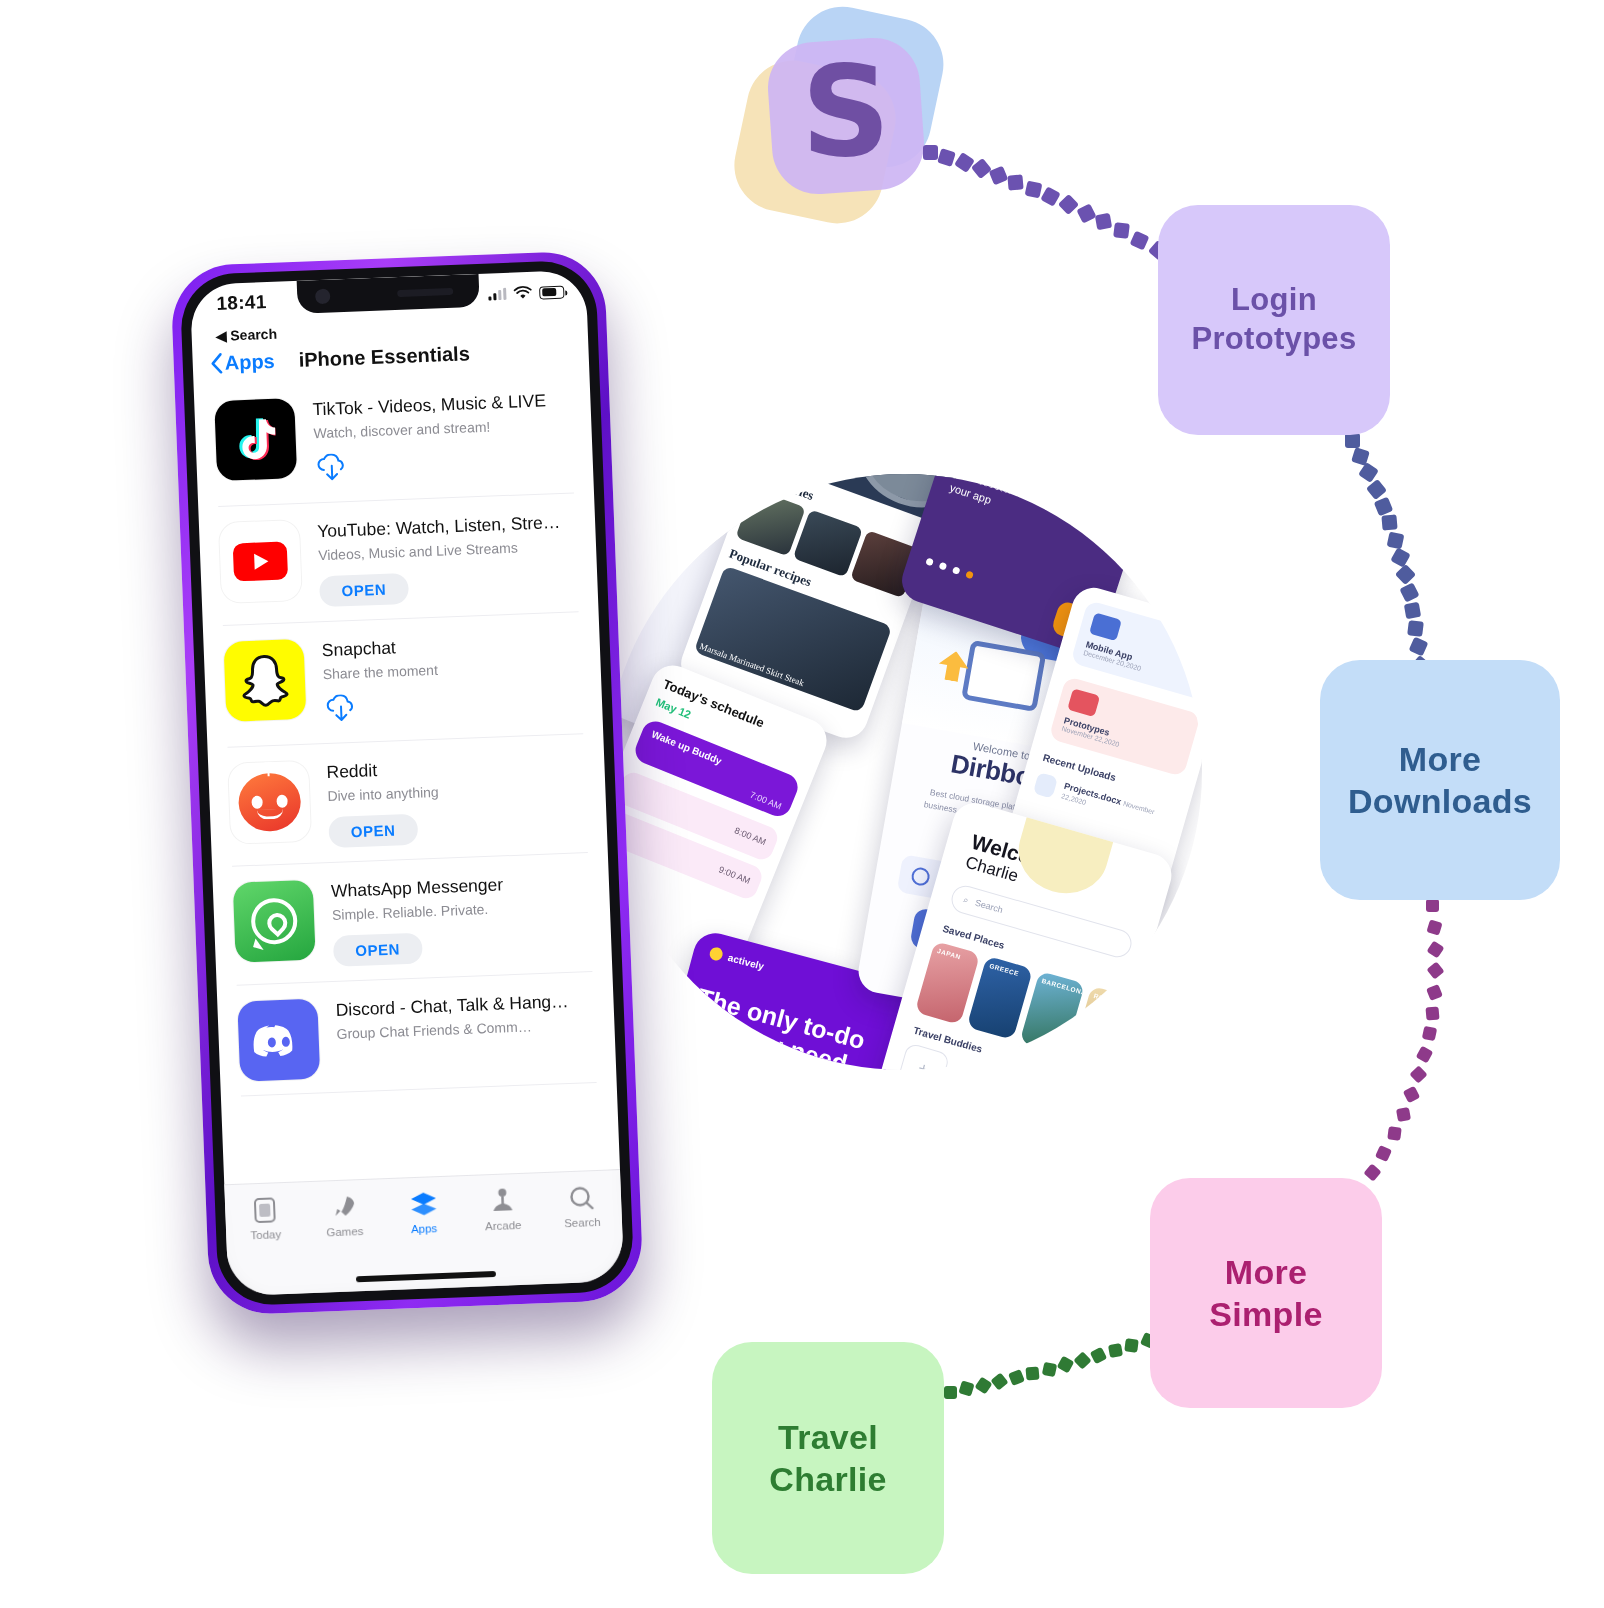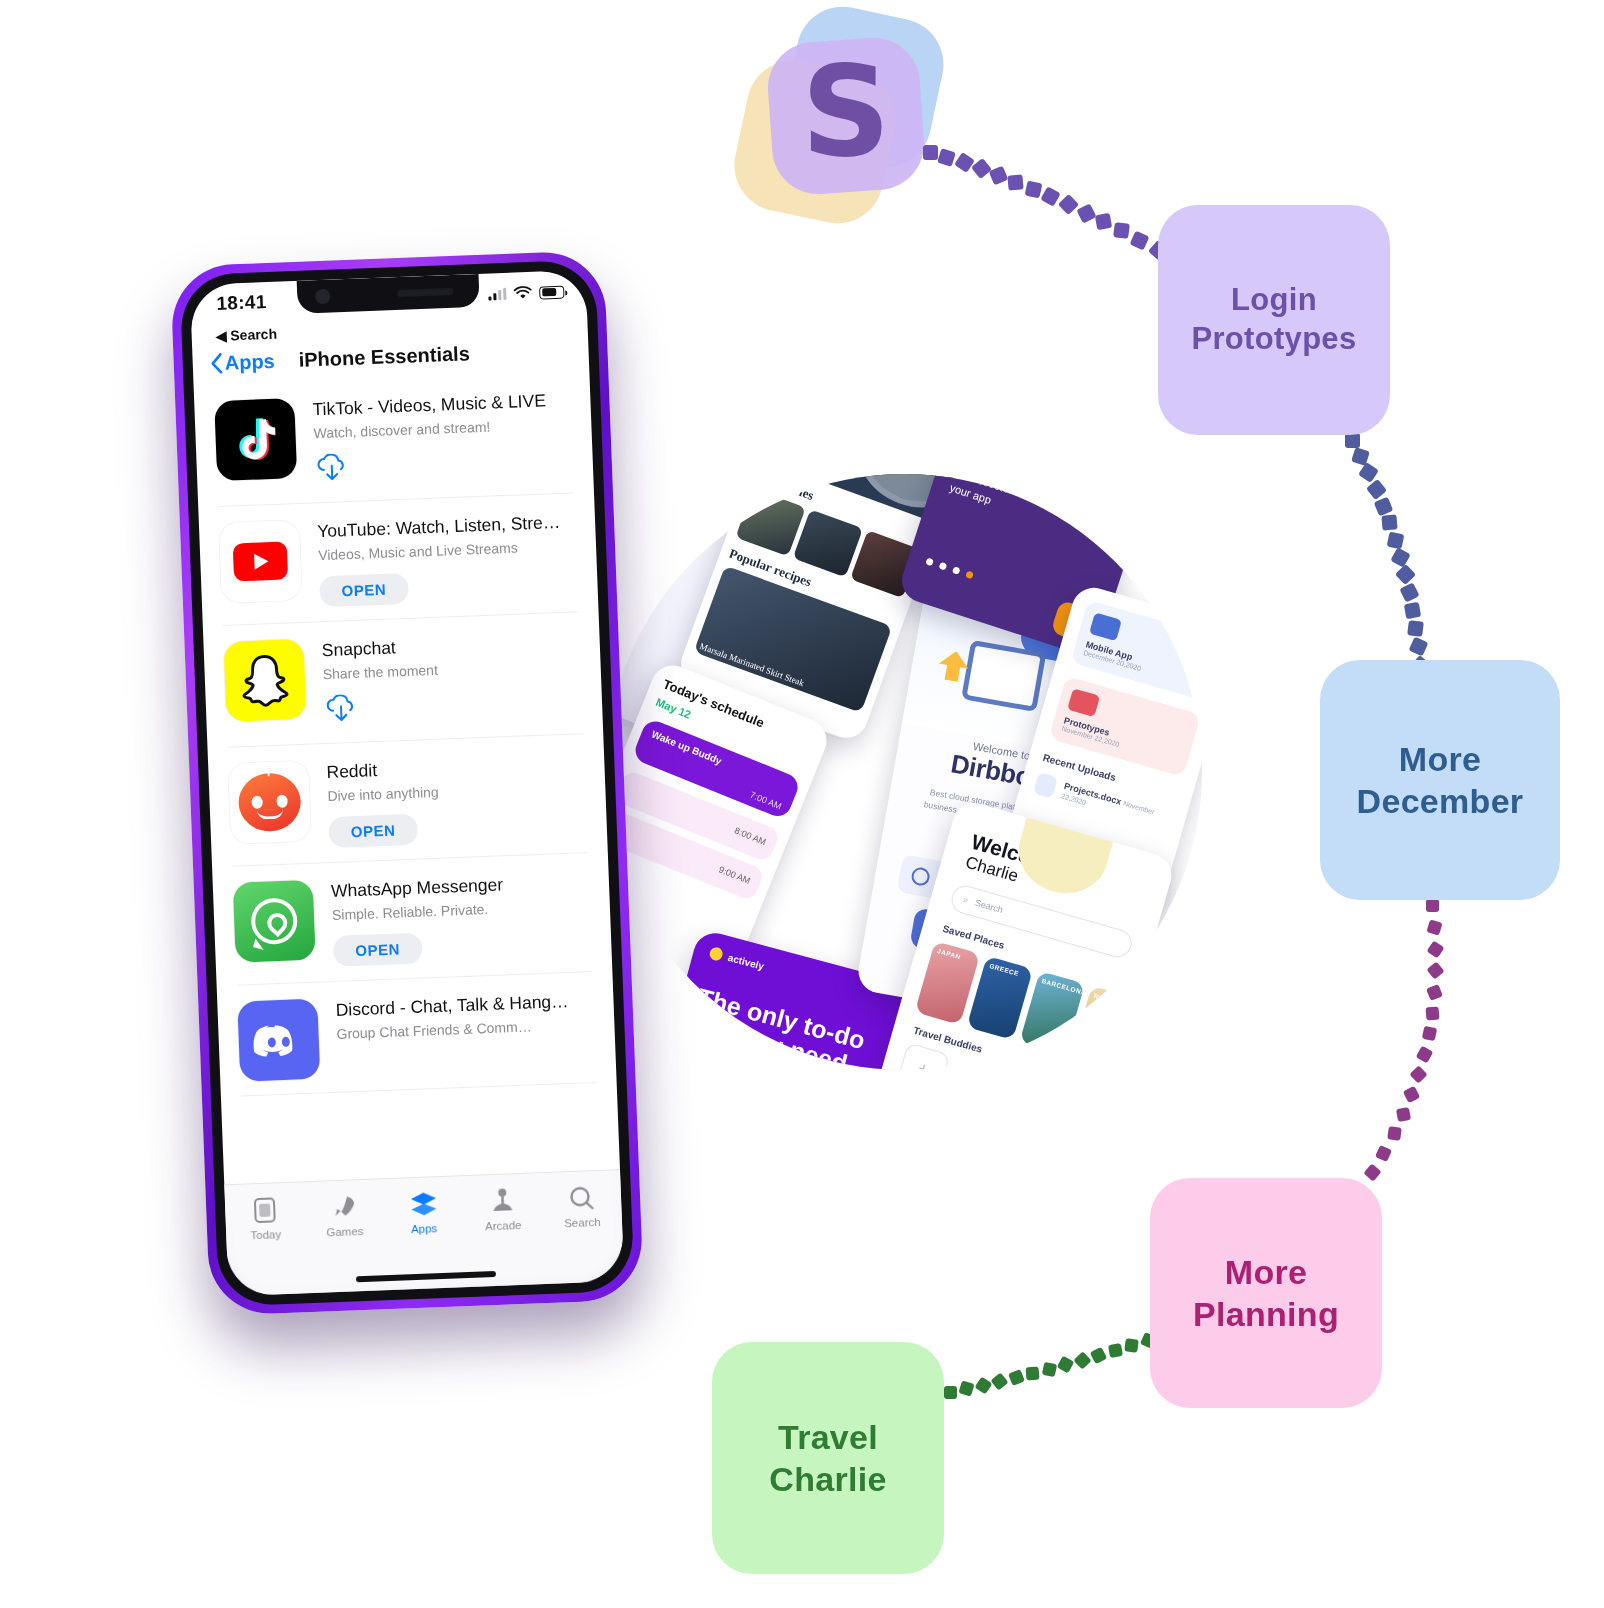--- a/index.html
+++ b/index.html
@@ -317,25 +317,25 @@
       <div class="dash" style="left: 1125.15px; top: 1338.75px; width: 13px; height: 13px; background: rgb(47, 122, 52); transform: rotate(7deg);"></div>
       <div class="dash" style="left: 1141.5px; top: 1333.5px; width: 13px; height: 13px; background: rgb(47, 122, 52); transform: rotate(24deg);"></div>
     </div>
 
   <div class="benefit" id="b-screens">
     <span>Login</span>
     <span>Prototypes</span>
   </div>
   <div class="benefit" id="b-downloads">
     <span>More</span>
-    <span>December</span>
+    <span>Downloads</span>
   </div>
   <div class="benefit" id="b-ratings">
     <span>More</span>
-    <span>Planning</span>
+    <span>Simple</span>
   </div>
   <div class="benefit" id="b-ranking">
     <span>Travel</span>
     <span>Charlie</span>
   </div>
 
   <div id="fan">
 
     <div class="shot" id="s-updated">
       <div class="row">Updated</div>

